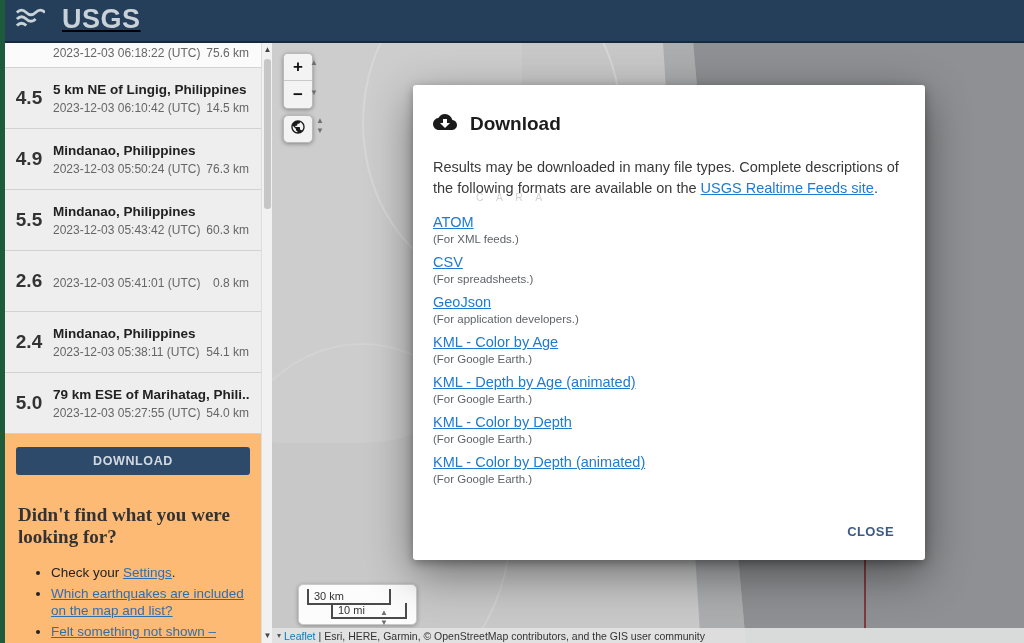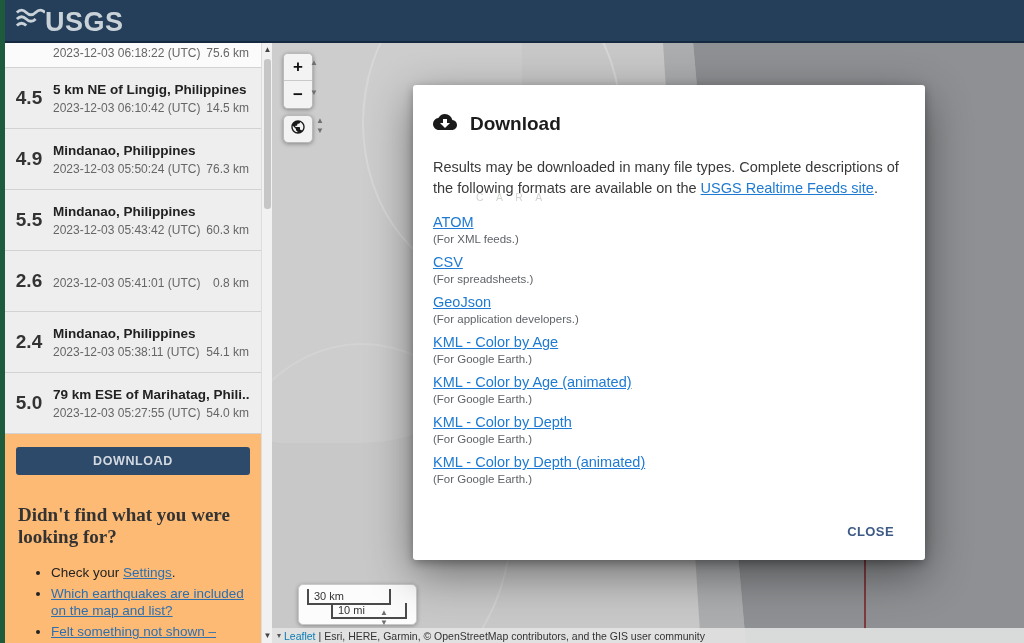--- a/index.html
+++ b/index.html
@@ -6,21 +6,21 @@
   html, body { width: 1024px; height: 643px; overflow: hidden; }
   body { font-family: "Liberation Sans", sans-serif; background: #fff; }
   #app { position: relative; width: 1024px; height: 643px; overflow: hidden; }
 
   
   .green-strip { position: absolute; left: 0; top: 0; width: 5px; height: 643px; background: #1e5a3c; z-index: 40; }
 
   
   .header { position: absolute; left: 3px; top: 0; right: 0; height: 43px; background: #253f5a;
             border-bottom: 2px solid #152940; display: flex; align-items: center; padding-left: 12px; z-index: 30; }
-  .logo { display: flex; align-items: flex-end; gap: 0; cursor: pointer; }
+  .logo { display: flex; align-items: flex-start; gap: 17px; cursor: pointer; text-decoration: underline; }
   .logo-text { font-size: 27px; font-weight: 800; color: #c9d2d8; letter-spacing: 0.5px; }
 
   
   .sidebar { position: absolute; left: 5px; top: 43px; width: 256px; bottom: 0; background: #fdba74; z-index: 20; }
   .partial-row { height: 25px; background: #fbfbfb; border-bottom: 1px solid #d2d2d2;
                  display: flex; justify-content: space-between; align-items: flex-start;
                  padding: 3px 12px 0 48px; font-size: 12px; color: #666; }
   .quake-row { display: flex; align-items: center; height: 61px; background: #eeeeee; border-bottom: 1px solid #d2d2d2; cursor: pointer; }
   .quake-row .mag { width: 48px; text-align: center; font-size: 19px; font-weight: 700; color: #333; }
   .quake-main { flex: 1; padding-right: 12px; overflow: hidden; }
@@ -280,21 +280,21 @@
     <a class="dl-link">GeoJson</a>
     <div class="dl-desc">(For application developers.)</div>
   </div>
 
   <div class="dl-item">
     <a class="dl-link">KML - Color by Age</a>
     <div class="dl-desc">(For Google Earth.)</div>
   </div>
 
   <div class="dl-item">
-    <a class="dl-link">KML - Color by Age (animated)</a>
+    <a class="dl-link">KML - Depth by Age (animated)</a>
     <div class="dl-desc">(For Google Earth.)</div>
   </div>
 
   <div class="dl-item">
     <a class="dl-link">KML - Color by Depth</a>
     <div class="dl-desc">(For Google Earth.)</div>
   </div>
 
   <div class="dl-item">
     <a class="dl-link">KML - Color by Depth (animated)</a>

